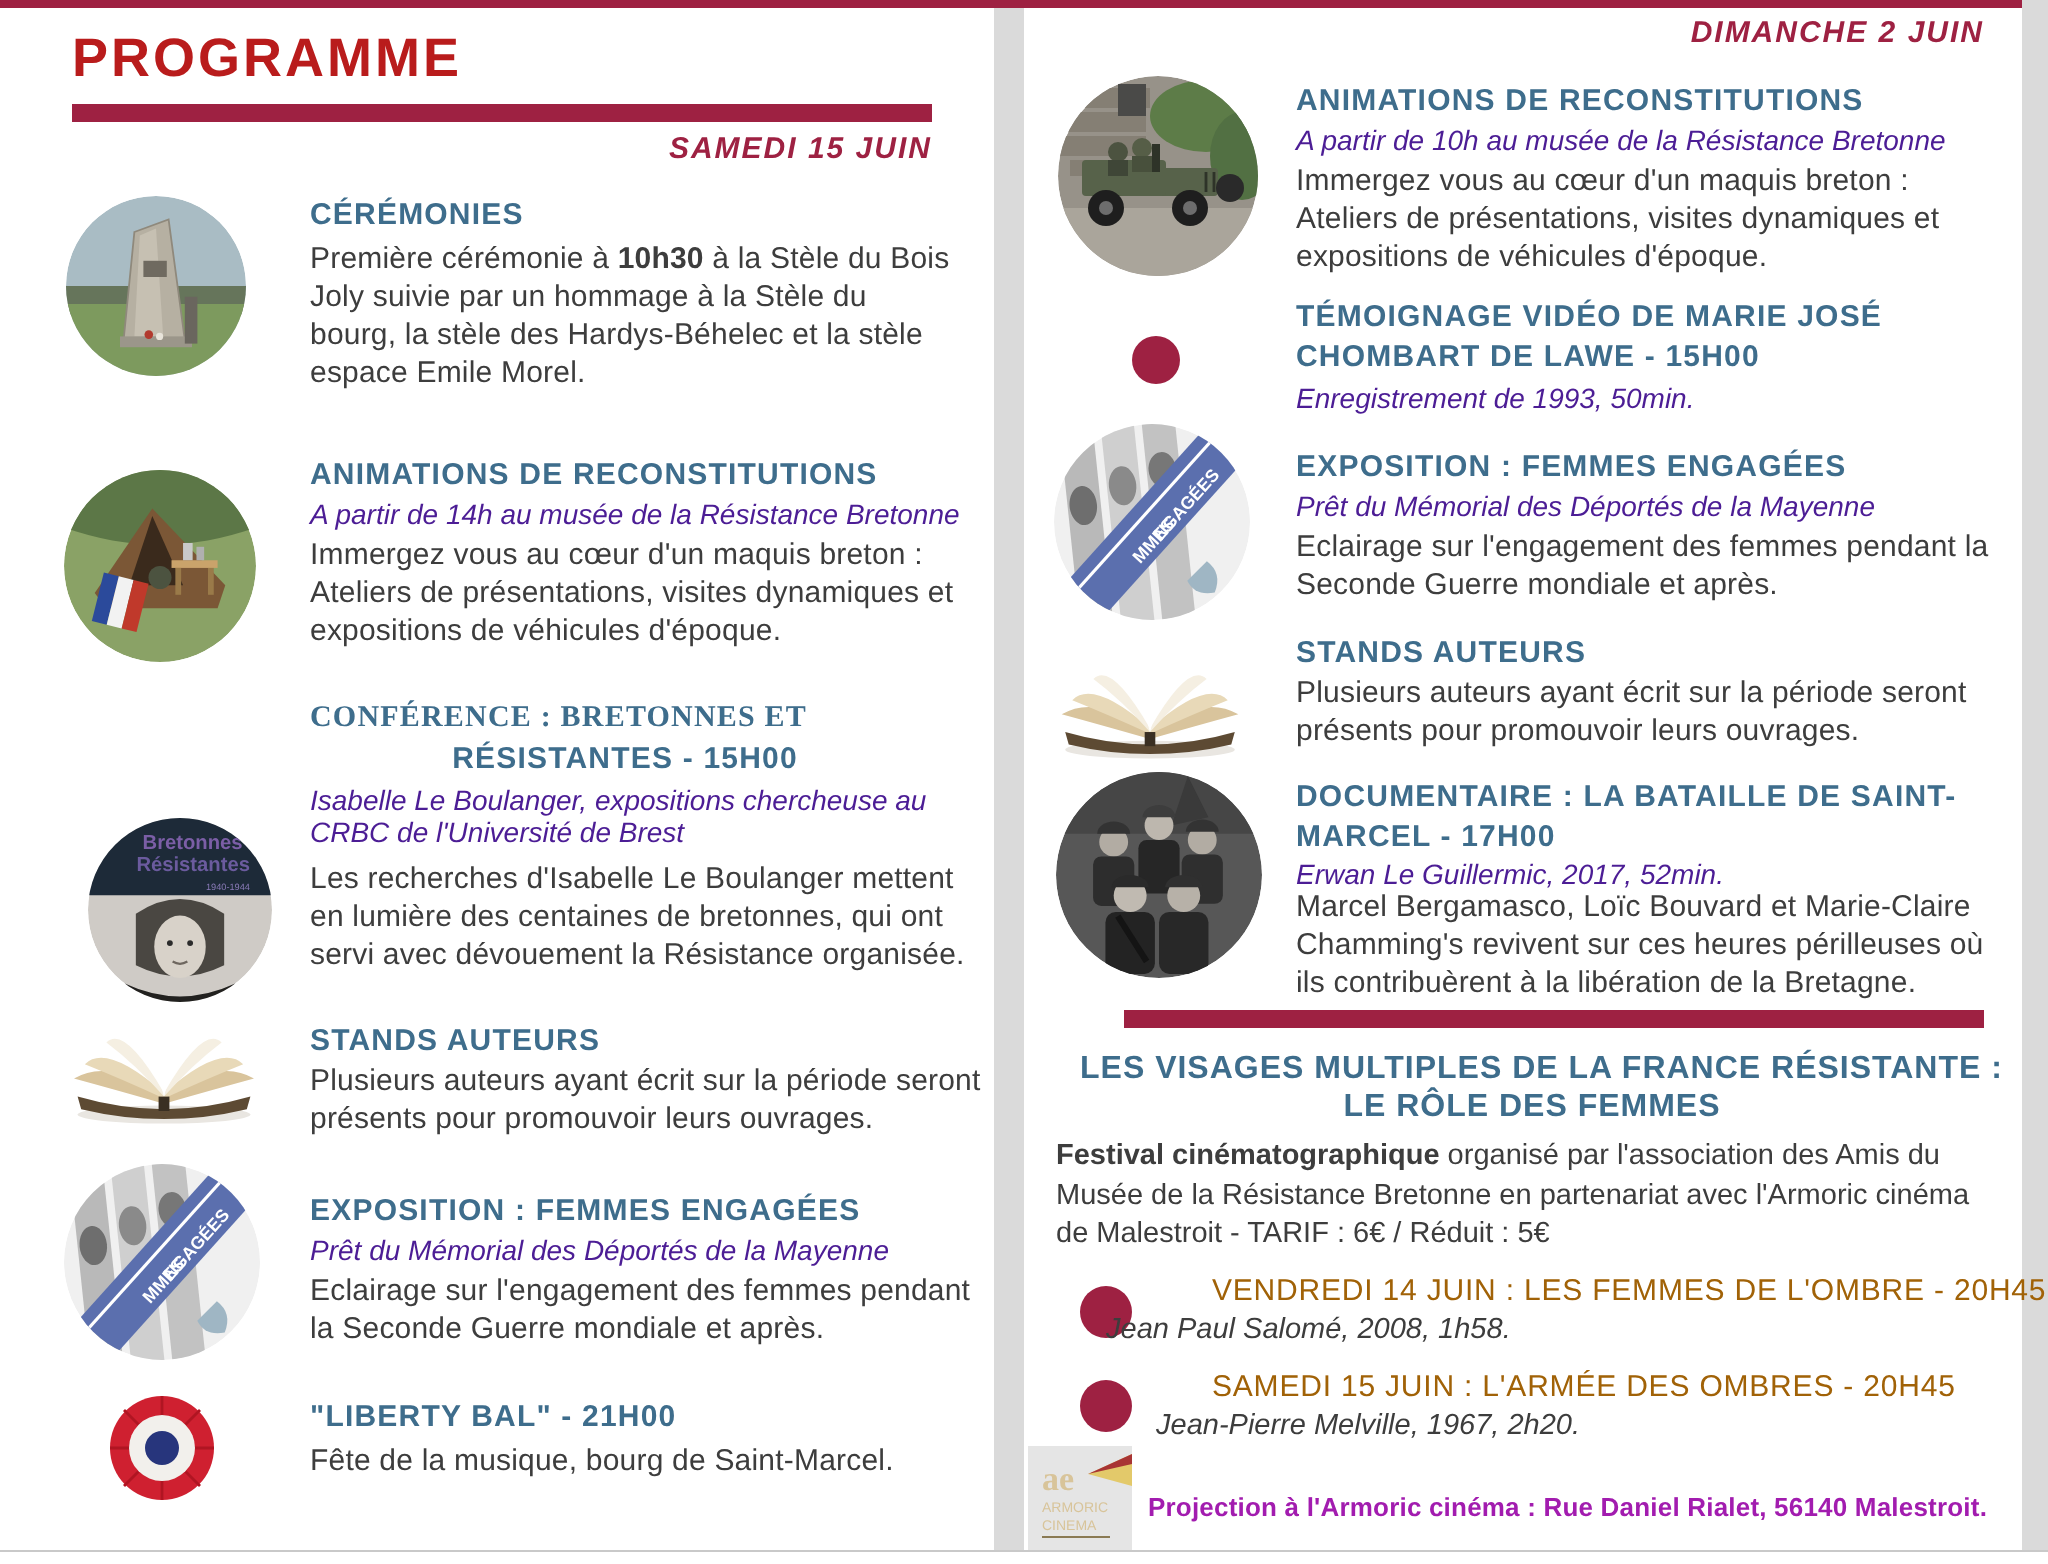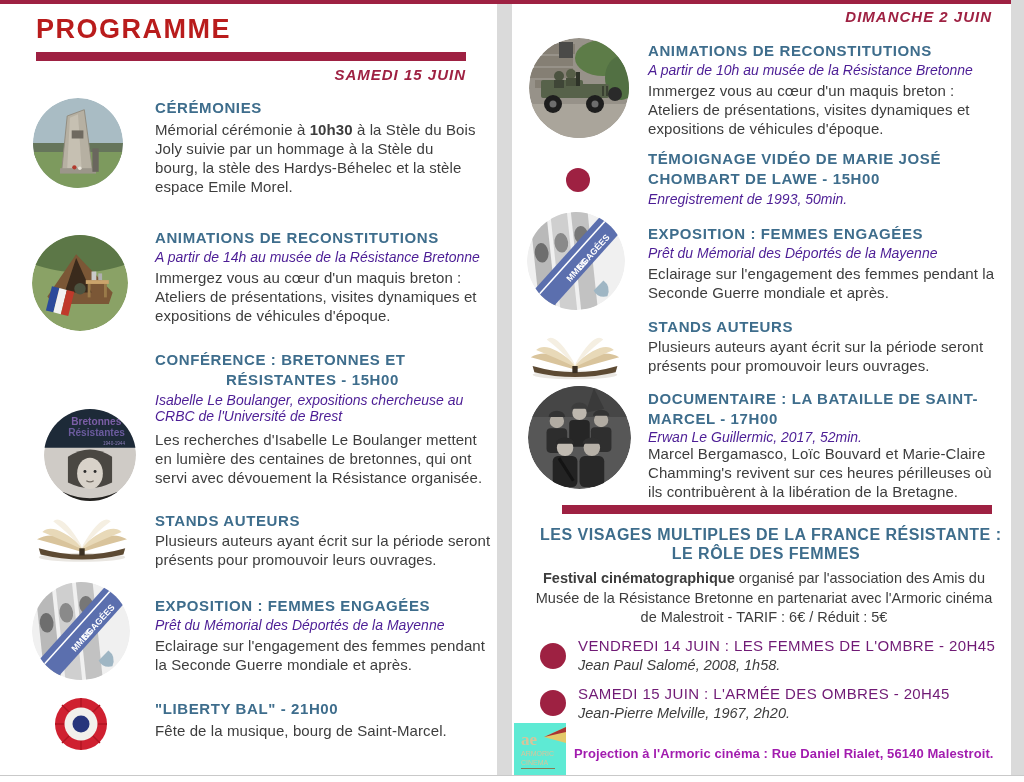--- a/index.html
+++ b/index.html
@@ -5,24 +5,24 @@
   html,body{margin:0;padding:0;background:#fff;}
   #page{position:relative;width:1024px;height:782px;background:#ffffff;
         font-family:"Liberation Sans",sans-serif;overflow:hidden;}
   .abs{position:absolute;}
   .accent-bar{background:#9e2142;}
   .page-title{color:#b91c1c;font-weight:700;font-size:27px;letter-spacing:1.5px;white-space:nowrap;}
   .day-header{color:#9e2142;font-weight:700;font-style:italic;font-size:15px;letter-spacing:1px;text-align:right;white-space:nowrap;}
   .heading{color:#3e6d8c;font-weight:700;font-size:15px;letter-spacing:.6px;white-space:nowrap;line-height:19px;}
   .subtitle{color:#4c1d95;font-style:italic;font-size:14px;line-height:16px;}
   .bodytext{color:#3d3d3d;font-size:15px;line-height:19px;letter-spacing:.1px;}
-  .film-title{color:#701a75;font-size:15px;letter-spacing:.4px;white-space:nowrap;}
+  .film-title{color:#a16207;font-size:15px;letter-spacing:.4px;white-space:nowrap;margin-left:28px;}
   .credits{color:#3d3d3d;font-style:italic;font-size:14.5px;}
   .festival-title{color:#3e6d8c;font-weight:700;font-size:16px;letter-spacing:.5px;text-align:center;line-height:19px;white-space:nowrap;}
-  .intro{color:#3d3d3d;font-size:14.5px;line-height:19.5px;text-align:center;}
+  .intro{color:#3d3d3d;font-size:14.5px;line-height:19.5px;}
   .footer-note{color:#a21caf;font-weight:700;font-size:13px;white-space:nowrap;letter-spacing:.1px;}
   .dot{background:#9e2142;border-radius:50%;}
   .circle-img{border-radius:50%;overflow:hidden;display:block;}
   .gray-strip{background:#dadada;}
   svg{display:block;}
 </style>
 </head>
 <body>
 
 <div id="page">
@@ -45,21 +45,21 @@
         <path d="M38,20 L57,13 L66,80 L32,80 Z" fill="#b6b0a2" stroke="#8f897c" stroke-width="1"></path>
         <path d="M41,22 L50,18 L54,78 L38,78 Z" fill="#c6c0b2"></path>
         <rect x="43" y="36" width="13" height="9" fill="#6f6a60"></rect>
         <rect x="30" y="78" width="40" height="6" fill="#9b968a"></rect>
         <circle cx="46" cy="77" r="2.4" fill="#b23a2e"></circle>
           <circle cx="52" cy="78" r="2" fill="#e8e4da"></circle>
         <rect x="66" y="56" width="7" height="26" fill="#6a665e"></rect>
       </svg>
     </div>
     <div class="abs heading" style="left:155px;top:98px;">CÉRÉMONIES</div>
-    <div class="abs bodytext" style="left:155px;top:120px;width:322px;"><span>Mémorial cérémonie à </span><b>10h30</b><span> à la Stèle du Bois Joly suivie par un hommage à la Stèle du bourg, la stèle des Hardys-Béhelec et la stèle espace Emile Morel.</span></div>
+    <div class="abs bodytext" style="left:155px;top:120px;width:322px;"><span>Première cérémonie à </span><b>10h30</b><span> à la Stèle du Bois Joly suivie par un hommage à la Stèle du bourg, la stèle des Hardys-Béhelec et la stèle espace Emile Morel.</span></div>
 
     <div class="abs circle-img" style="left:32px;top:235px;width:96px;height:96px;">
       <svg viewBox="0 0 100 100" width="96" height="96">
         <circle cx="50" cy="50" r="50" fill="#8aa266"></circle>
         <path d="M0,0 h100 v30 c-34,12 -66,12 -100,0 z" fill="#5c7747"></path>
         <path d="M16,64 L46,20 L84,60 L80,72 L22,72 Z" fill="#7b5736"></path>
         <path d="M46,24 L62,60 L34,60 Z" fill="#3a2a1c"></path>
         <rect x="56" y="47" width="24" height="4" fill="#caa36b"></rect>
         <rect x="58" y="51" width="3" height="14" fill="#9a7a49"></rect>
           <rect x="75" y="51" width="3" height="14" fill="#9a7a49"></rect>
@@ -85,21 +85,21 @@
         <text x="88" y="29" font-size="11" font-weight="bold" fill="#6b5b9e" text-anchor="end" font-family="Liberation Sans, sans-serif">Résistantes</text>
         <text x="88" y="39" font-size="5" fill="#8a7bb8" text-anchor="end" font-family="Liberation Sans, sans-serif">1940-1944</text>
         <path d="M26,52 q24,-16 48,0 v28 q-24,12 -48,0 z" fill="#4a4742"></path>
         <ellipse cx="50" cy="70" rx="14" ry="17" fill="#d8d2c9"></ellipse>
         <circle cx="44.5" cy="68" r="1.6" fill="#2c2c2c"></circle>
           <circle cx="55.5" cy="68" r="1.6" fill="#2c2c2c"></circle>
         <path d="M46,78 q4,2.5 8,0" stroke="#6e675f" stroke-width="1.2" fill="none"></path>
         <path d="M20,90 q30,14 60,0 v10 h-60 z" fill="#22211f"></path>
       </svg>
     </div>
-    <div class="abs heading" style="left:155px;top:350px;">CONFÉRENCE : BRETONNES ET</div>
+    <div class="abs heading" style="left:155px;top:350px;font-family:Liberation Serif, serif;">CONFÉRENCE : BRETONNES ET</div>
     <div class="abs heading" style="left:155px;top:370px;width:315px;text-align:center;padding-right:28px;">RÉSISTANTES - 15H00</div>
     <div class="abs subtitle" style="left:155px;top:392px;width:315px;">Isabelle Le Boulanger, expositions chercheuse au CRBC de l'Université de Brest</div>
     <div class="abs bodytext" style="left:155px;top:430px;width:342px;">Les recherches d'Isabelle Le Boulanger mettent en lumière des centaines de bretonnes, qui ont servi avec dévouement la Résistance organisée.</div>
 
     <div class="abs" style="left:28px;top:498px;width:108px;height:70px;">
       <svg viewBox="0 0 120 70" width="108" height="70">
         <ellipse cx="60" cy="62" rx="48" ry="5" fill="#e9e6e1"></ellipse>
         <path d="M12,52 Q60,66 108,52 L106,59 Q60,70 14,59 Z" fill="#5d4a33"></path>
         <path d="M60,52 Q30,30 10,42 Q32,48 60,56 Z" fill="#d9c49c"></path>
         <path d="M60,52 Q90,30 110,42 Q88,48 60,56 Z" fill="#d9c49c"></path>
@@ -271,27 +271,27 @@
     <div class="abs subtitle" style="left:648px;top:429px;width:340px;">Erwan Le Guillermic, 2017, 52min.</div>
     <div class="abs bodytext" style="left:648px;top:444px;width:355px;">Marcel Bergamasco, Loïc Bouvard et Marie-Claire Chamming's revivent sur ces heures périlleuses où ils contribuèrent à la libération de la Bretagne.</div>
 
     <div class="abs accent-bar" style="left:562px;top:505px;width:430px;height:9px;"></div>
     <div class="abs festival-title" style="left:540px;top:525px;width:452px;">LES VISAGES MULTIPLES DE LA FRANCE RÉSISTANTE :</div>
     <div class="abs festival-title" style="left:540px;top:544px;width:452px;">LE RÔLE DES FEMMES</div>
     <div class="abs intro" style="left:528px;top:569px;width:472px;"><b>Festival cinématographique</b><span> organisé par l'association des Amis du Musée de la Résistance Bretonne en partenariat avec l'Armoric cinéma de Malestroit - TARIF : 6€ / Réduit : 5€</span></div>
 
     <div class="abs dot" style="left:540px;top:643px;width:26px;height:26px;"></div>
     <div class="abs film-title" style="left:578px;top:637px;">VENDREDI 14 JUIN : LES FEMMES DE L'OMBRE - 20H45</div>
-    <div class="abs credits" style="left:578px;top:657px;font-style:italic;">Jean Paul Salomé, 2008, 1h58.</div>
+    <div class="abs credits" style="left:553px;top:657px;font-style:italic;">Jean Paul Salomé, 2008, 1h58.</div>
 
     <div class="abs dot" style="left:540px;top:690px;width:26px;height:26px;"></div>
     <div class="abs film-title" style="left:578px;top:685px;">SAMEDI 15 JUIN : L'ARMÉE DES OMBRES - 20H45</div>
     <div class="abs credits" style="left:578px;top:705px;">Jean-Pierre Melville, 1967, 2h20.</div>
 
-    <div class="abs" style="left:514px;top:723px;width:52px;height:52px;background:#5eead4;">
+    <div class="abs" style="left:514px;top:723px;width:52px;height:52px;background:#e5e5e5;">
       <svg viewBox="0 0 52 52" width="52" height="52">
         <polygon points="30,14 52,4 52,20" fill="#e3c96a"></polygon>
         <polygon points="30,14 52,4 52,9" fill="#a83434"></polygon>
         <text x="7" y="22" font-size="17" font-weight="bold" fill="#d8c49a" font-family="Liberation Serif, serif">ae</text>
         <text x="7" y="33" font-size="7" fill="#d8c49a" font-family="Liberation Sans, sans-serif">ARMORIC</text>
         <text x="7" y="42" font-size="7" fill="#d8c49a" font-family="Liberation Sans, sans-serif">CINEMA</text>
         <rect x="7" y="45" width="34" height="1" fill="#8a7a54"></rect>
       </svg>
     </div>
     <div class="abs footer-note" style="left:574px;top:746px;">Projection à l'Armoric cinéma : Rue Daniel Rialet, 56140 Malestroit.</div>

